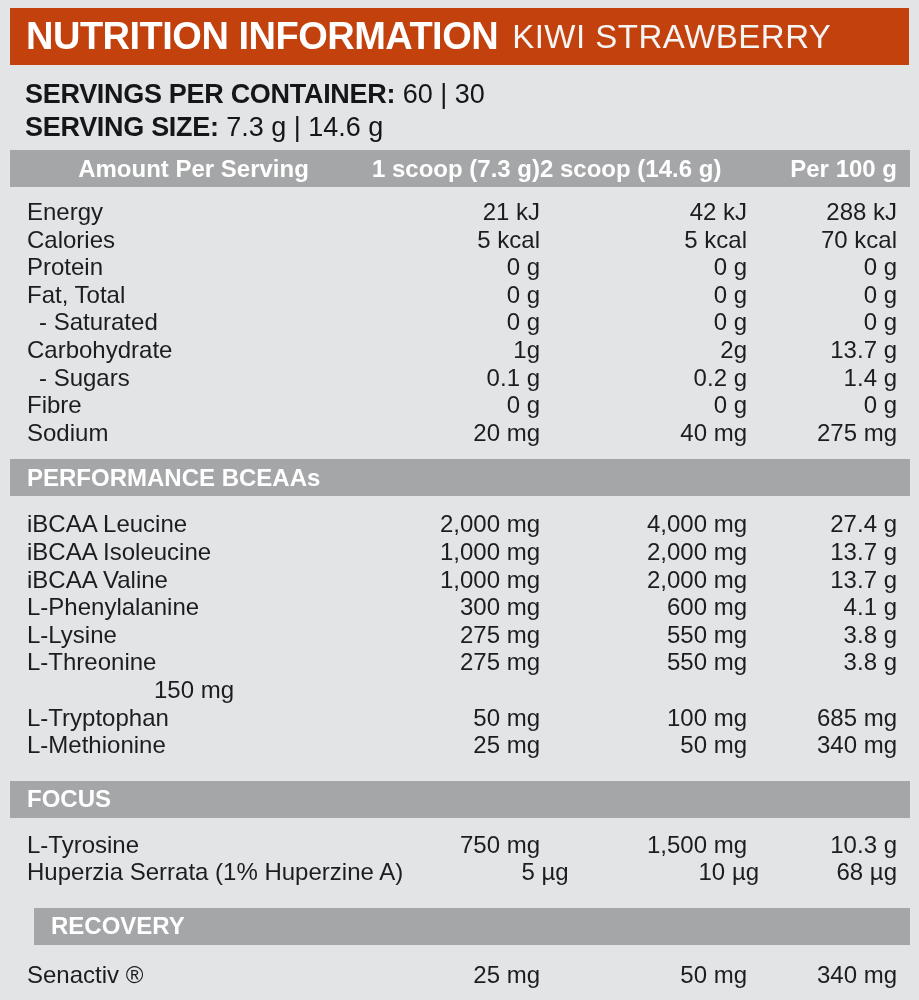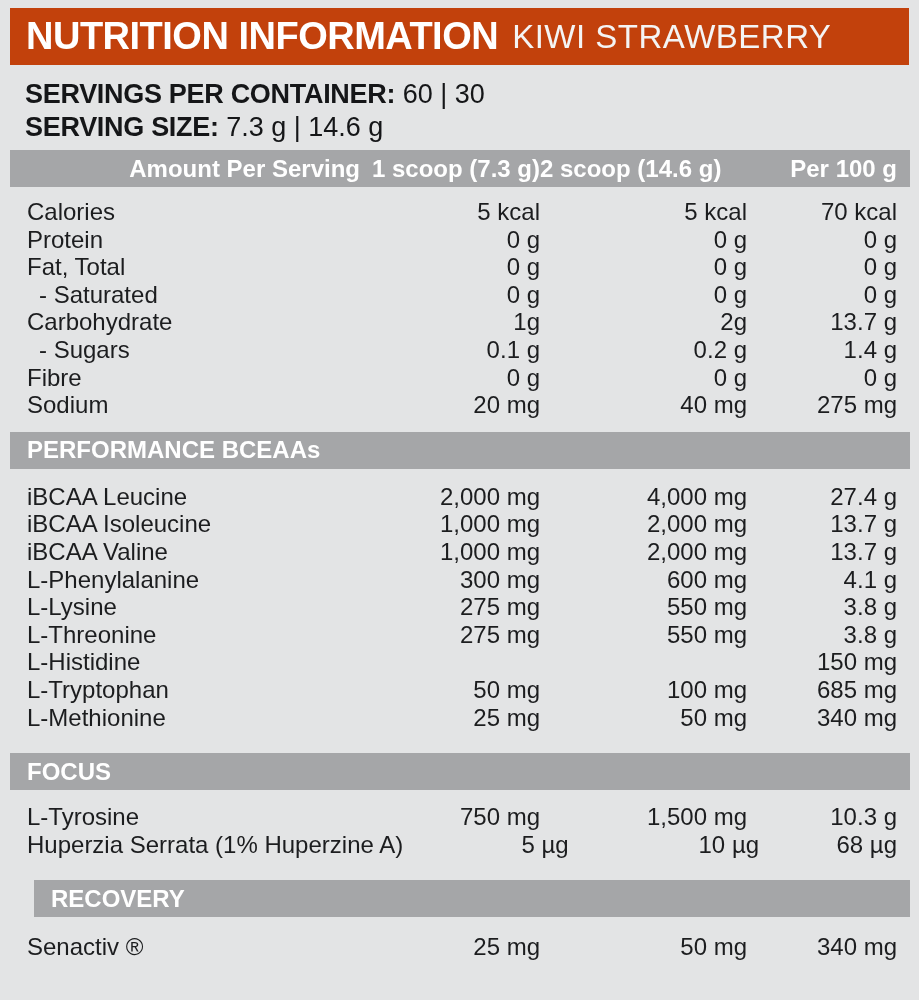--- a/index.html
+++ b/index.html
@@ -50,21 +50,21 @@
     background:#a5a6a8;
     display:flex;
     align-items:center;
     box-sizing:border-box;
     padding:0 13px 0 17px;
     color:#ffffff;
     font-weight:bold;
     font-size:24px;
   }
   .col-header{margin-top:6px;}
-  .col-header .lbl{flex:1;text-align:right;}
+  .col-header .lbl{flex:1;text-align:center;}
   .col-header .c1{width:180px;text-align:right;}
   .col-header .c2{width:207px;text-align:left;}
   .col-header .c3{width:150px;text-align:right;}
   .rows{
     margin:0 9px 0 10px;
     padding:11px 13px 0 17px;
     box-sizing:border-box;
   }
   .row{
     display:flex;
@@ -105,20 +105,26 @@
 
 <div class="gray-bar col-header">
   <span class="lbl">Amount Per Serving</span>
   <span class="c1">1 scoop (7.3 g)</span>
   <span class="c2">2 scoop (14.6 g)</span>
   <span class="c3">Per 100 g</span>
 </div>
 
 <div class="rows" id="main-rows">
     <div class="row">
+    <span class="lbl">Energy</span>
+    <span class="c1">21 kJ</span>
+    <span class="c2">42 kJ</span>
+    <span class="c3">288 kJ</span>
+  </div>
+    <div class="row">
     <span class="lbl">Calories</span>
     <span class="c1">5 kcal</span>
     <span class="c2">5 kcal</span>
     <span class="c3">70 kcal</span>
   </div>
     <div class="row">
     <span class="lbl">Protein</span>
     <span class="c1">0 g</span>
     <span class="c2">0 g</span>
     <span class="c3">0 g</span>
@@ -197,21 +203,20 @@
     <span class="c2">550 mg</span>
     <span class="c3">3.8 g</span>
   </div>
         <div class="row">
     <span class="lbl">L-Threonine</span>
     <span class="c1">275 mg</span>
     <span class="c2">550 mg</span>
     <span class="c3">3.8 g</span>
   </div>
         <div class="row">
-    <span class="lbl">L-Histidine</span>
     <span class="c2">150 mg</span>
   </div>
         <div class="row">
     <span class="lbl">L-Tryptophan</span>
     <span class="c1">50 mg</span>
     <span class="c2">100 mg</span>
     <span class="c3">685 mg</span>
   </div>
         <div class="row">
     <span class="lbl">L-Methionine</span>

